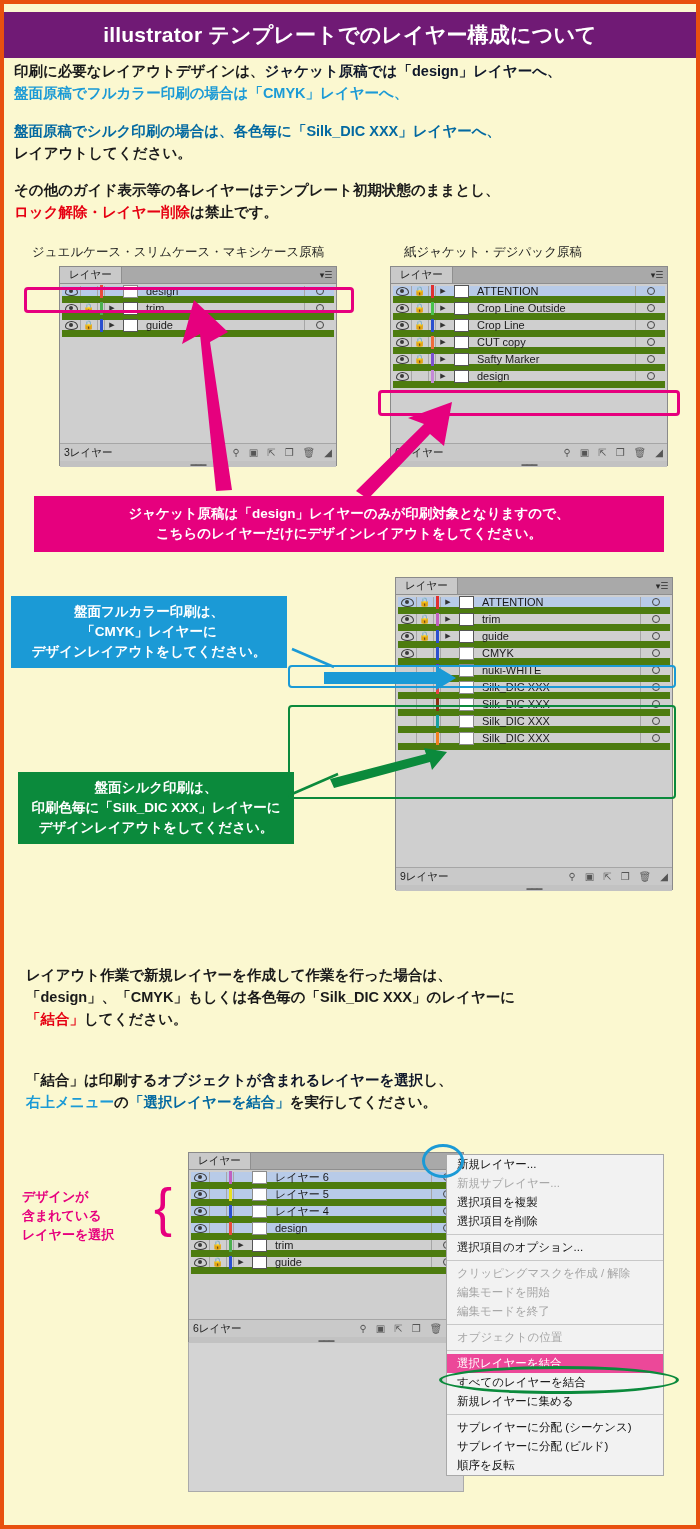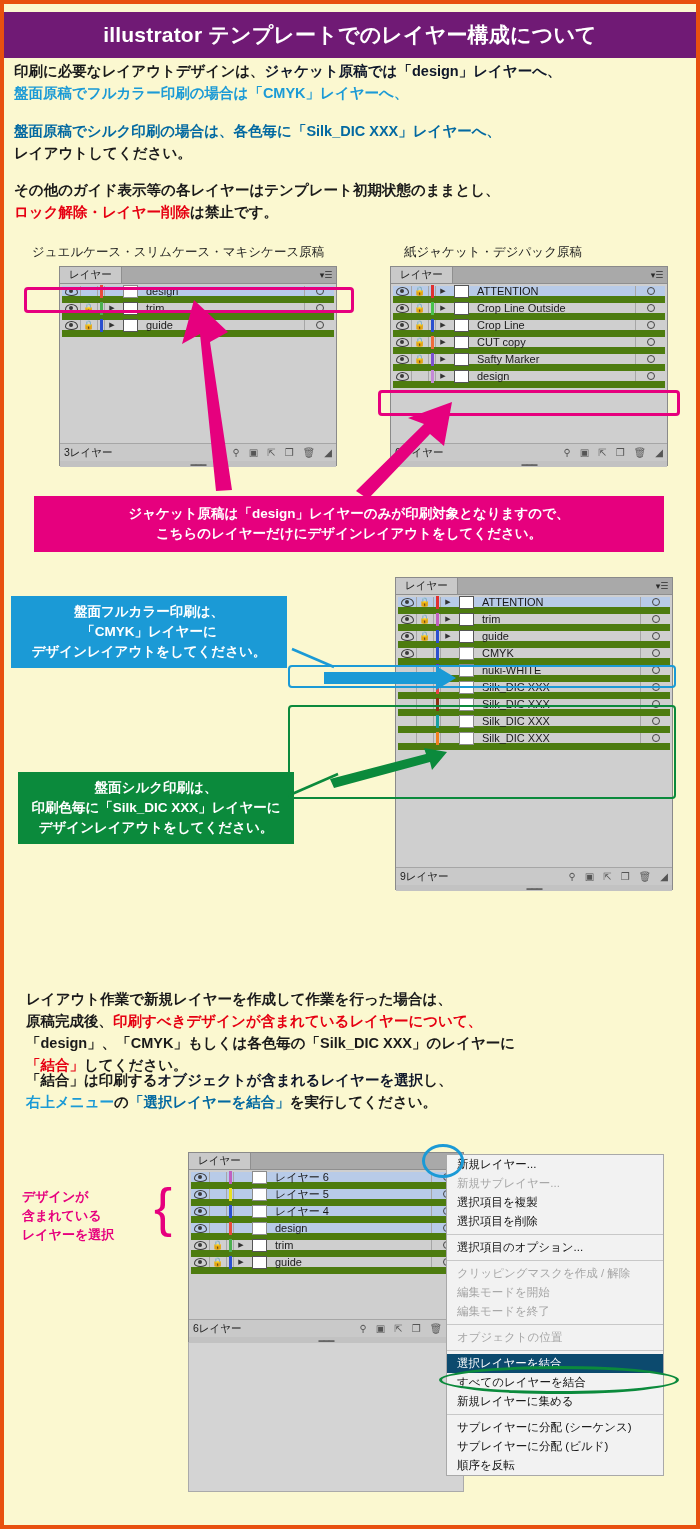--- a/index.html
+++ b/index.html
@@ -112,21 +112,21 @@
 
   svg.ov { position:absolute; left:0; top:0; width:692px; height:1521px; pointer-events:none; }
 
   
   .ctxmenu {
     position:absolute; background:#f2f2f2; border:1px solid #a9a9a9;
     font-size:11.5px; color:#111;
   }
   .mi { padding: 2px 8px 2px 10px; white-space:nowrap; line-height:15px; }
   .mi.dis { color:#a6a6a6; }
-  .mi.hlsel { background:#0c4a6e; color:#fff; }
+  .mi.hlsel { background:#ec4899; color:#fff; }
   .msep { height:1px; background:#c8c8c8; margin:3px 0; }
 
   .brace { position:absolute; color:#e6007e; font-size:54px; font-weight:300; line-height:1; }
   .lbl-pink { position:absolute; color:#e6007e; font-weight:bold; font-size:13px; line-height:19px; }
   .graybox { position:absolute; background:#d4d4d4; border:1px solid #aaa; }
 </style>
 </head>
 <body>
 
 <div class="page">
@@ -582,25 +582,22 @@
       </span>
     </div>
     <div class="panel-grip">
         <span>▬▬▬</span>
       </div>
   </div>
 
   <div class="hl hl-blue" style="left:284px; top:661px; width:388px; height:23px;"></div>
   <div class="hl hl-green" style="left:284px; top:701px; width:388px; height:94px;"></div>
 
-  <div class="intro" style="top:984px; left:22px; width:660px;">
+  <div class="intro" style="top:960px; left:22px; width:660px;">
     <p class="c-black">レイアウト作業で新規レイヤーを作成して作業を行った場合は、</p>
-    <p>
-      <span class="c-black">原稿完成後、</span><span class="c-red">印刷すべきデザインが含まれているレイヤーについて、</span>
-    </p>
     <p class="c-black">「design」、「CMYK」もしくは各色毎の「Silk_DIC XXX」のレイヤーに</p>
     <p>
       <span class="c-red">「結合」</span><span class="c-black">してください。</span>
     </p>
   </div>
 
   <div class="intro" style="top:1065px; left:22px; width:660px;">
     <p>
       <span class="c-black">「結合」は印刷する</span><span class="c-pink">オブジェクトが含まれるレイヤーを選択</span><span class="c-black">し、</span>
     </p>

